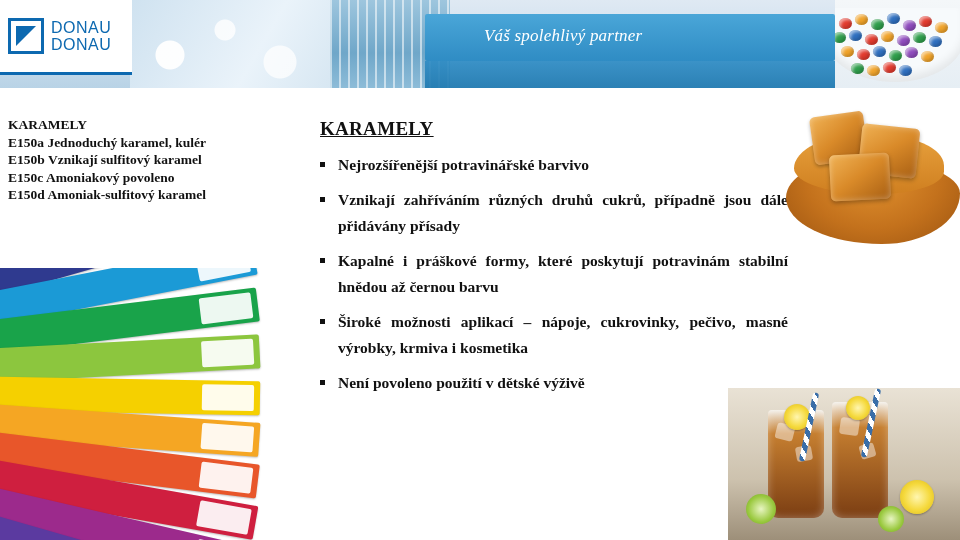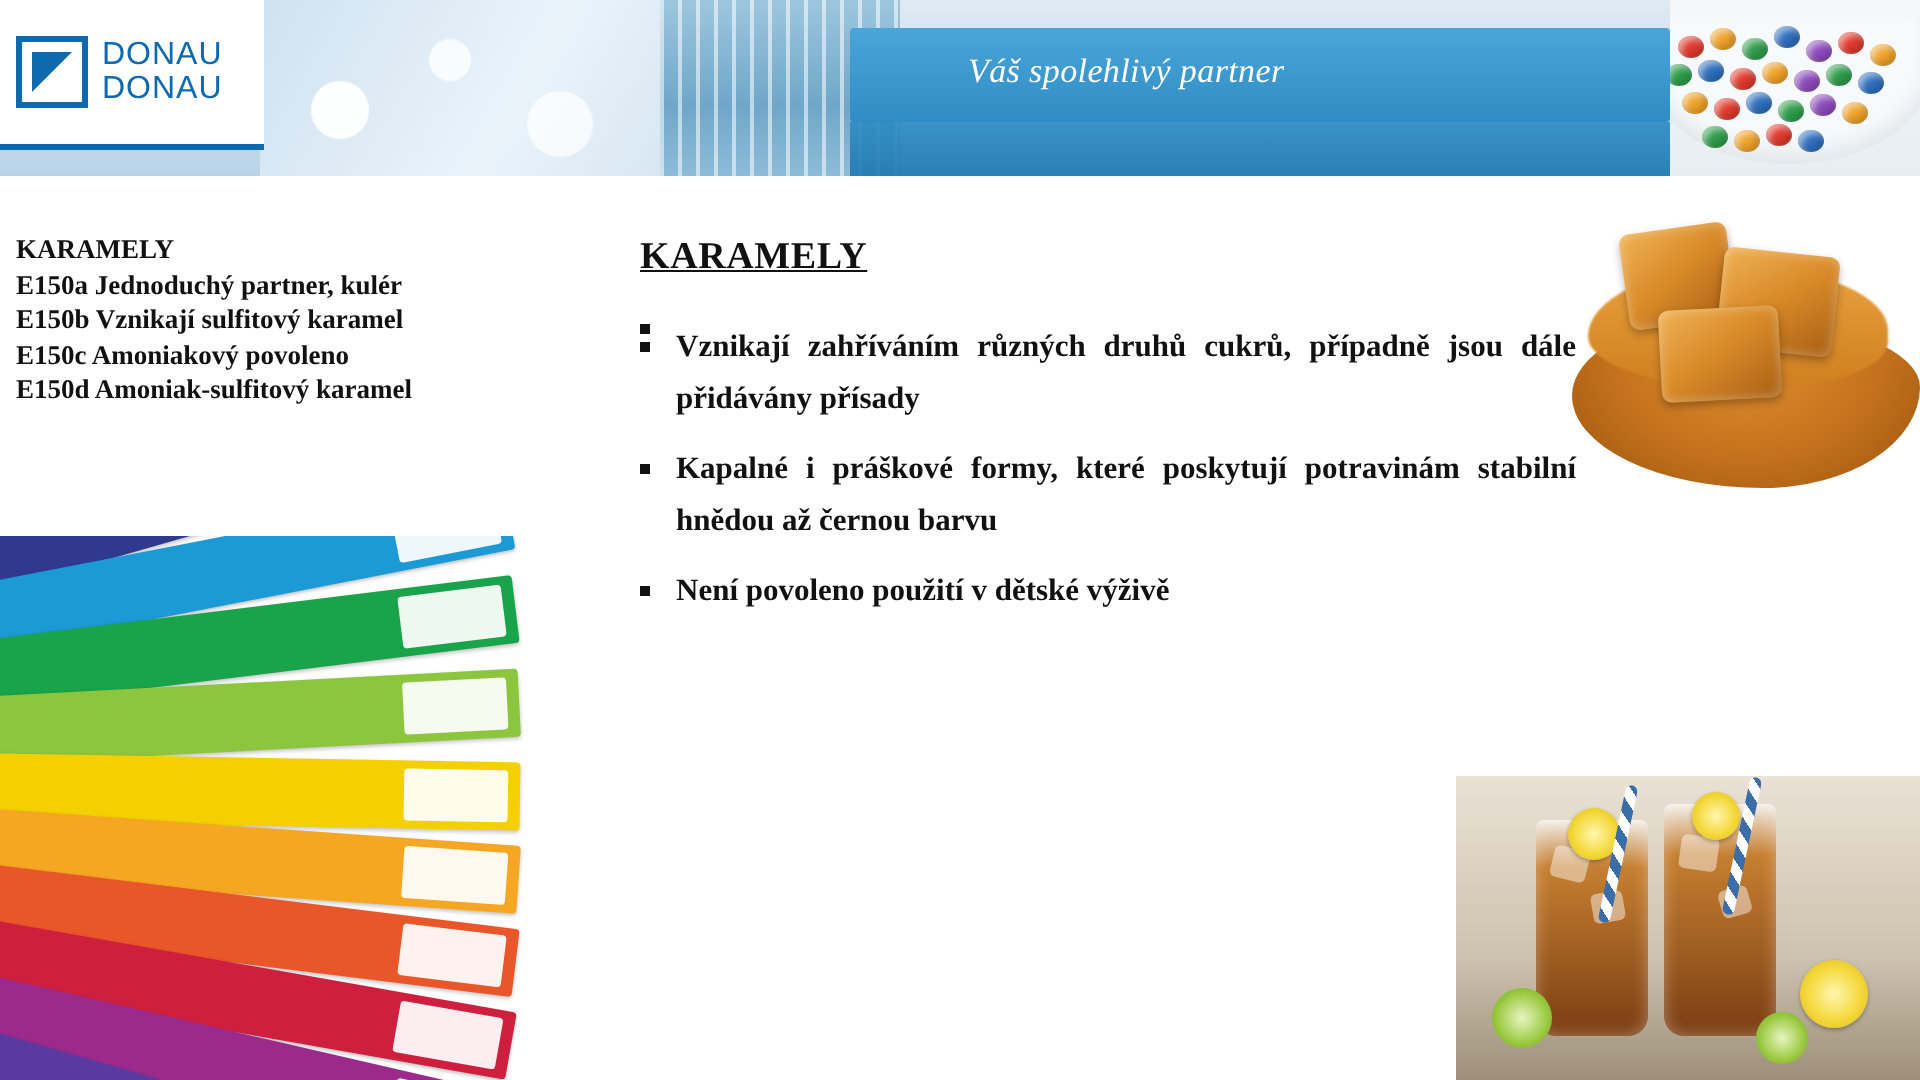--- a/index.html
+++ b/index.html
@@ -391,39 +391,44 @@
         <div class="fan-card"></div>
       </div>
     <div class="fan-strip" style="top:212px; transform: rotate(13deg);  background:#9c2a8c;">
         <div class="fan-card"></div>
       </div>
     <div class="fan-strip" style="top:238px; transform: rotate(16deg);  background:#5b3aa0;"></div>
   </div>
 
   <div class="left-list">
     <div>KARAMELY</div>
-    <div>E150a Jednoduchý partner, kulér</div>
+    <div>E150a Jednoduchý karamel, kulér</div>
     <div>E150b Vznikají sulfitový karamel</div>
     <div>E150c Amoniakový povoleno</div>
     <div>E150d Amoniak-sulfitový karamel</div>
   </div>
 
   <div class="content-title">KARAMELY</div>
 
   <div class="bullets">
     <div class="bullet">
       <span class="sq"></span>
+      <span>Nejrozšířenější potravinářské barvivo</span>
     </div>
     <div class="bullet">
       <span class="sq"></span>
       <span>Vznikají zahříváním různých druhů cukrů, případně jsou dále přidávány přísady</span>
     </div>
     <div class="bullet">
       <span class="sq"></span>
       <span>Kapalné i práškové formy, které poskytují potravinám stabilní hnědou až černou barvu</span>
+    </div>
+    <div class="bullet">
+      <span class="sq"></span>
+      <span>Široké možnosti aplikací – nápoje, cukrovinky, pečivo, masné výrobky, krmiva i kosmetika</span>
     </div>
     <div class="bullet">
       <span class="sq"></span>
       <span>Není povoleno použití v dětské výživě</span>
     </div>
   </div>
 
   <div class="caramel">
     <div class="caramel-sauce"></div>
     <div class="caramel-drip"></div>

